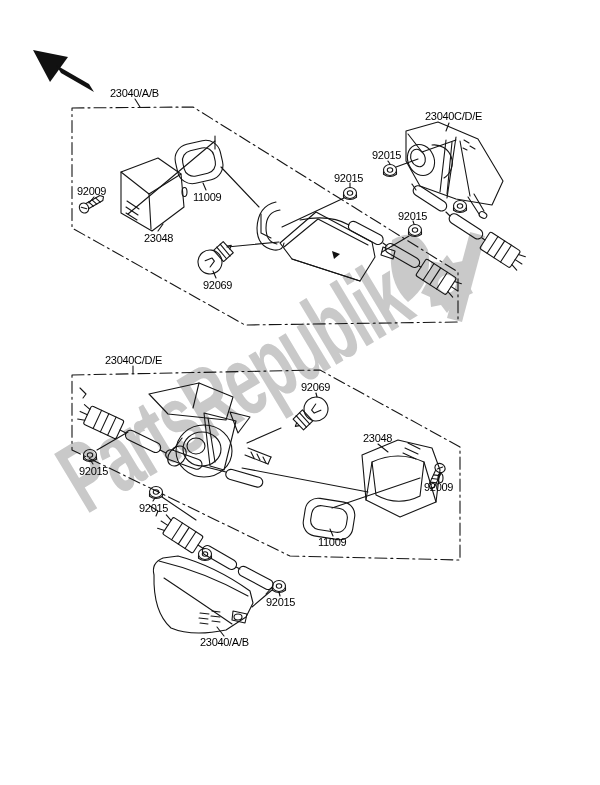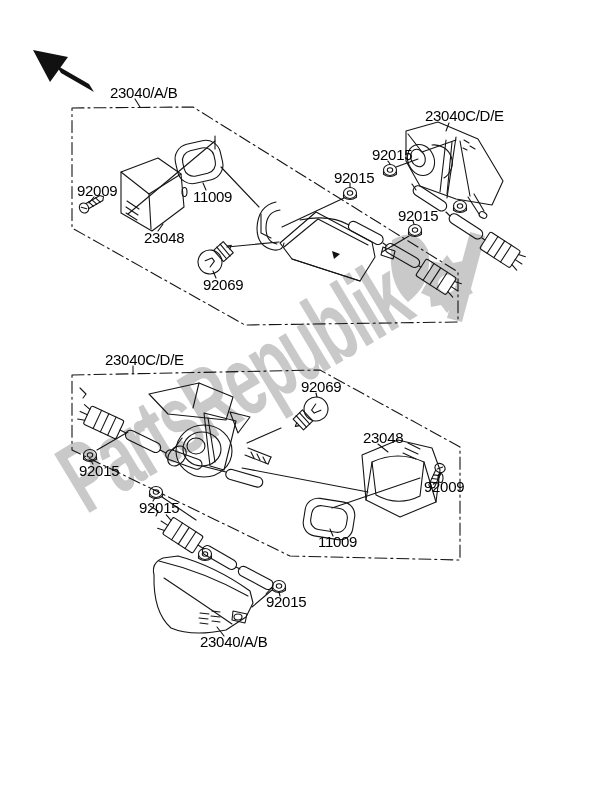--- a/index.html
+++ b/index.html
@@ -1,21 +1,21 @@
 <!DOCTYPE html>
 <html><head>
 <meta charset="utf-8">
 <style>
   html,body{margin:0;padding:0;background:#e8e8e8;}
   #page{
     position:relative;width:600px;height:785px;background:#ffffff;
     overflow:hidden;font-family:"Liberation Sans",sans-serif;
   }
   .part-label{
-    position:absolute;z-index:3;color:#000;font-size:15px;
+    position:absolute;z-index:3;color:#000;font-size:11px;
     letter-spacing:-0.3px;white-space:nowrap;line-height:12px;
   }
   #watermark{
     position:absolute;left:68px;top:425px;z-index:1;height:120px;
     transform:rotate(-31deg);transform-origin:0 50%;
     font-weight:bold;color:#c9c9c9;font-size:100px;line-height:120px;
     white-space:nowrap;user-select:none;
   }
   #watermark .wm-inner{
     display:inline-block;transform:scaleX(0.62);transform-origin:0 50%;

